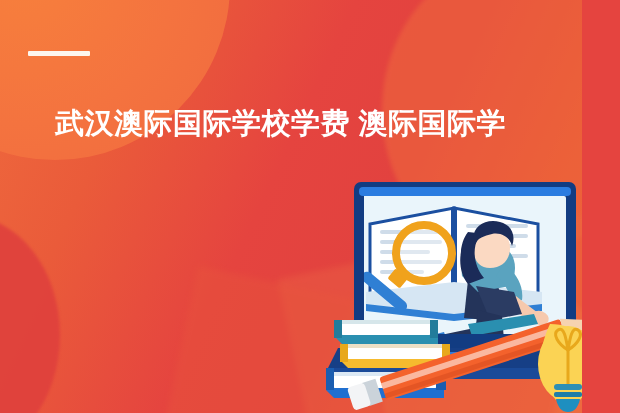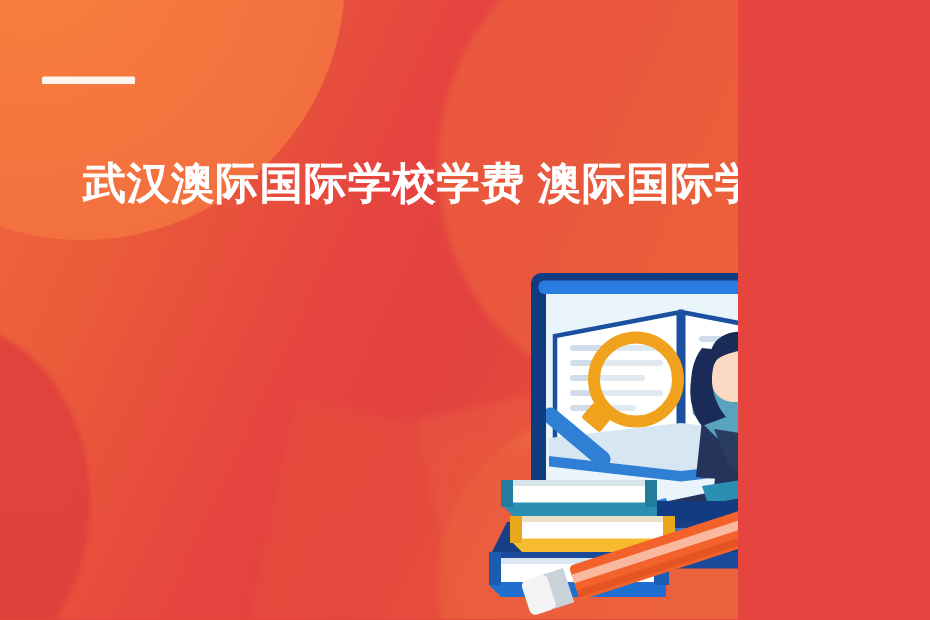--- a/index.html
+++ b/index.html
@@ -3,21 +3,21 @@
 <meta charset="utf-8">
 <title>Banner</title>
 <style>
   html,body{margin:0;padding:0;}
   body{
     width:620px;height:413px;overflow:hidden;
     font-family:"Liberation Sans","DejaVu Sans",sans-serif;
     background:#e5443f;
   }
   #banner{
-    position:relative;width:492px;height:413px;overflow:hidden;
+    position:relative;width:582px;height:413px;overflow:hidden;
     background:#e5443f;
   }
   
   .bg-base{
     position:absolute;inset:0;
     background:linear-gradient(115deg,#ef6a3d 0%,#ea5b3a 22%,#e5443f 46%,#e2423f 62%,#e95536 82%,#ee6038 100%);
   }
   .bg-circle-light{
     position:absolute;
     left:-120px;top:-190px;width:350px;height:350px;border-radius:50%;

